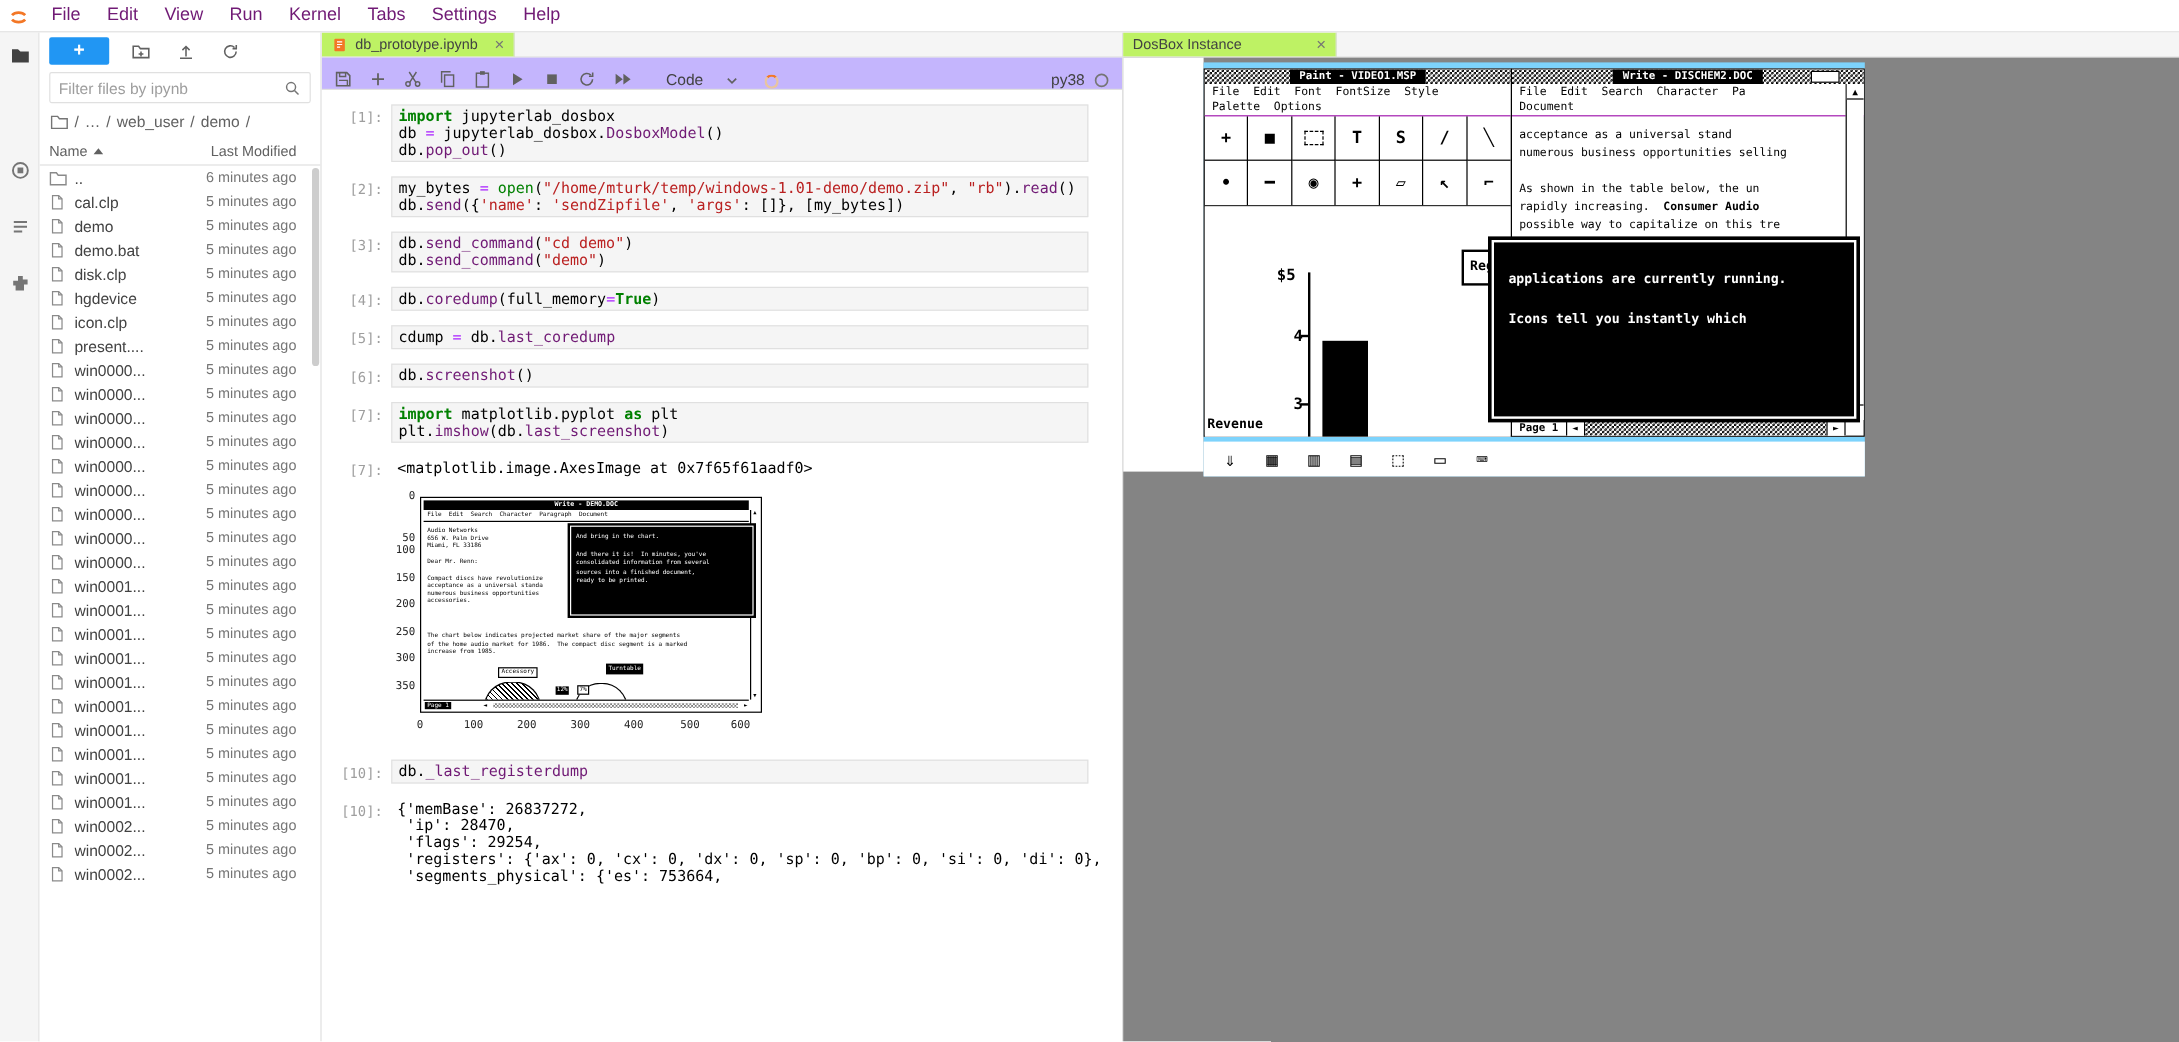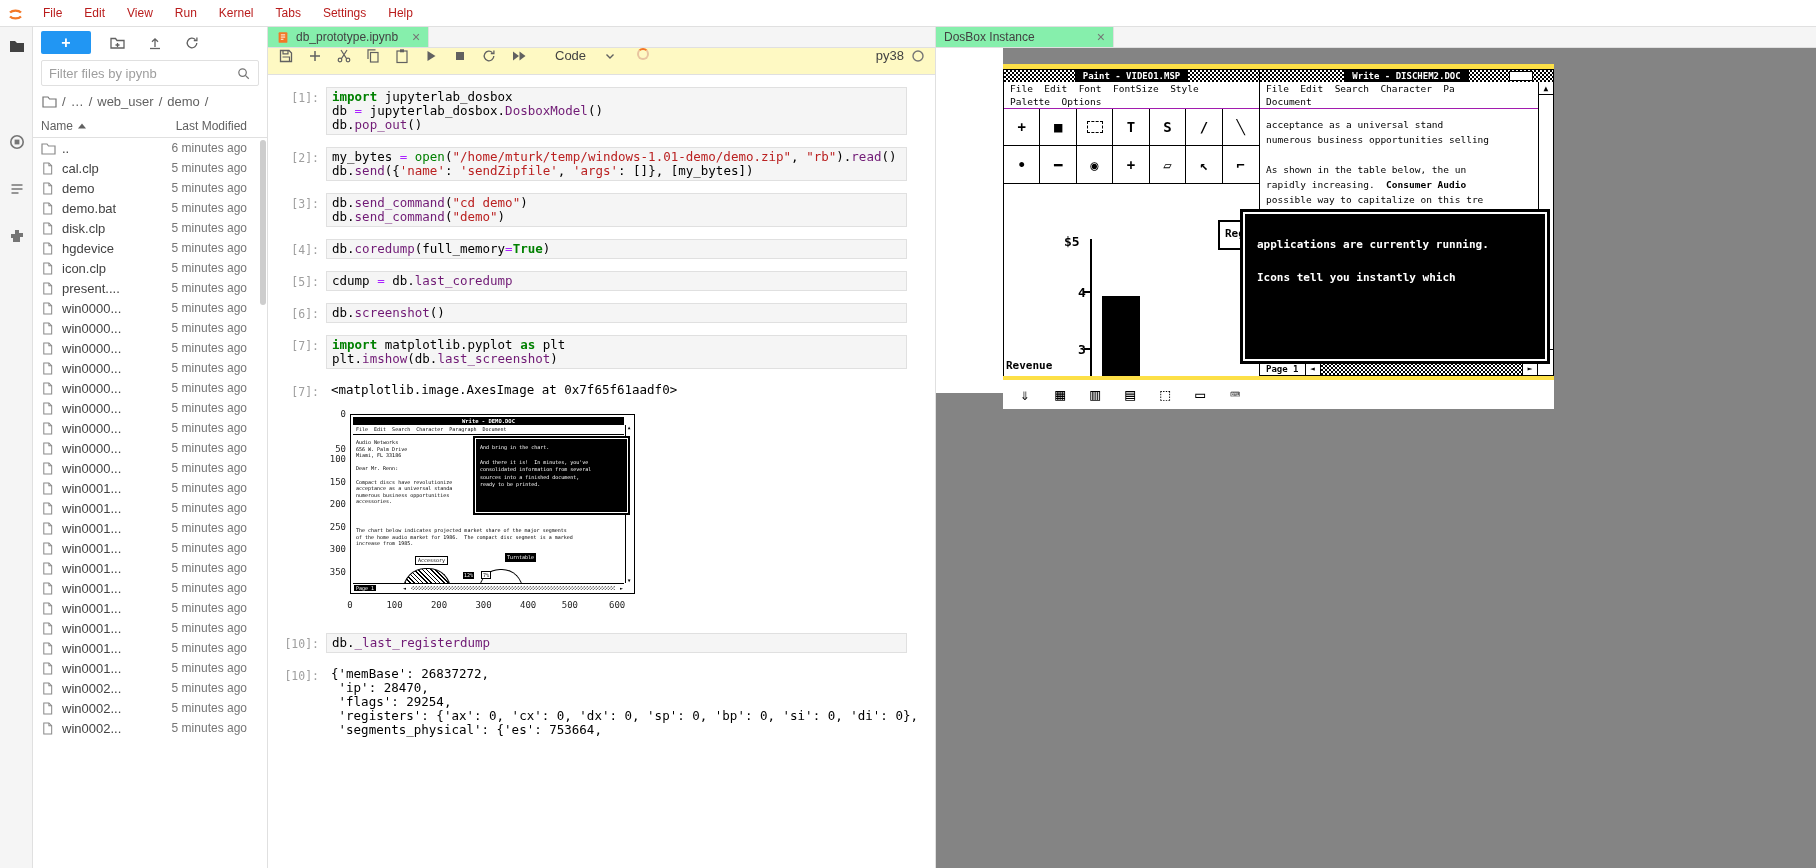--- a/index.html
+++ b/index.html
@@ -1,21 +1,21 @@
 <!DOCTYPE html>
 <html><head>
 <meta charset="utf-8">
 <style>
 *{box-sizing:border-box;margin:0;padding:0}
 html,body{width:1816px;height:868px;overflow:hidden;background:#fff;font-family:"Liberation Sans",sans-serif;position:relative}
 svg{display:block}
 
 #menubar{position:absolute;left:0;top:0;width:100%;height:27px;background:#fff;border-bottom:1px solid #e0e0e0;display:flex;align-items:center;z-index:20}
 #menubar .logo{margin:2px 8px 0 7px}
-.mitem{padding:0 11px;font-size:12px;color:#b91c1c;line-height:26px;cursor:pointer}
+.mitem{padding:0 11px;font-size:15px;color:#701a75;line-height:26px;cursor:pointer}
 
 #activitybar{position:absolute;left:0;top:27px;bottom:0;width:33px;background:#f5f5f5;border-right:1px solid #e0e0e0;z-index:10}
 .act-icon{position:absolute;left:7px;width:20px;height:20px;display:flex;align-items:center;justify-content:center}
 
 #filebrowser{position:absolute;left:33px;top:27px;bottom:0;width:235px;background:#fff;border-right:1px solid #e0e0e0;z-index:10;overflow:hidden}
 .fb-toolbar{height:28px;display:flex;align-items:center;padding:3px 8px 0}
 .btn-new{width:50px;height:23px;background:#2196f3;border-radius:2px;color:#fff;font-size:16px;font-weight:bold;display:flex;align-items:center;justify-content:center;cursor:pointer}
 .fb-tb-icons{display:flex;gap:21px;margin-left:18px}
 .fb-tb-icons .ibtn{cursor:pointer}
 .fb-filter{margin:5px 8px 3px;height:26px;border:1px solid #e0e0e0;border-radius:2px;display:flex;align-items:center;padding:0 7px;background:#fff}
@@ -26,25 +26,25 @@
 .fb-header .h-name{display:flex;align-items:center;gap:4px;flex:1}
 .fb-header .h-mod{width:96px;text-align:right;padding-right:12px}
 .fb-rows{position:absolute;left:0;right:0;top:111px;bottom:0;overflow:hidden}
 .fb-row{height:20px;display:flex;align-items:center;padding:0 8px;cursor:pointer}
 .fb-row .ic{width:15px;margin-right:6px;flex:none}
 .fb-row .nm{flex:1;font-size:13px;color:#424242;white-space:nowrap;overflow:hidden}
 .fb-row .tm{width:96px;text-align:right;padding-right:12px;font-size:12px;color:#757575;white-space:nowrap}
 .fb-scroll{position:absolute;right:1px;top:113px;width:6px;height:165px;background:#cdcdcd;border-radius:3px}
 
 .tabbar{height:21px;background:#f5f5f5;border-bottom:1px solid #e0e0e0;display:flex}
-.tab{background:#86efac;border-right:1px solid #e0e0e0;display:flex;align-items:center;padding:0 8px;gap:6px;font-size:12px;color:#424242;cursor:pointer}
+.tab{background:#bef264;border-right:1px solid #e0e0e0;display:flex;align-items:center;padding:0 8px;gap:6px;font-size:12px;color:#424242;cursor:pointer}
 .tab .x{color:#757575;font-size:14px;margin-left:8px;cursor:pointer}
 
 #main{position:absolute;left:268px;top:27px;width:667px;bottom:0;background:#fff;display:flex;flex-direction:column;z-index:5}
-.nb-toolbar{height:27px;border-bottom:1px solid #e0e0e0;display:flex;align-items:flex-start;padding:0 10px;gap:13px;background:#fef9c3}
+.nb-toolbar{height:27px;border-bottom:1px solid #e0e0e0;display:flex;align-items:flex-end;padding:0 10px;gap:13px;background:#c4b5fd}
 .nb-toolbar .ibtn{cursor:pointer}
 .sel-ct{display:flex;align-items:center;gap:18px;margin-left:14px;font-size:13px;color:#424242;cursor:pointer}
 .spinner{width:12px;height:12px;border:2px solid #e8c5a0;border-top-color:#f37726;border-radius:50%;margin-left:8px}
 .nb-right{margin-left:auto;display:flex;align-items:center;gap:7px;font-size:13px;color:#424242}
 .nb-cells{flex:1;overflow:hidden;padding-top:12px;position:relative}
 .cell{display:flex;margin:0 28px 12px 0}
 .prompt{width:58px;flex:none;text-align:right;padding:4px 7px 0 0;font-family:"DejaVu Sans Mono",monospace;font-size:11.5px;color:#9e9e9e;white-space:nowrap}
 .cell-input{flex:1;background:#f5f5f5;border:1px solid #e0e0e0;padding:2px 5px;font-family:"DejaVu Sans Mono",monospace;font-size:12.5px;line-height:14px;white-space:pre;overflow:hidden}
 .cl{white-space:pre}
 .out-text{flex:1;padding:2px 5px;font-family:"DejaVu Sans Mono",monospace;font-size:12.5px;line-height:14px;white-space:pre;color:#000}
@@ -78,21 +78,21 @@
 .ms-arrL{position:absolute;left:50px;top:1px;font-size:5px;line-height:6px}
 .ms-track{position:absolute;left:58px;right:9px;top:2px;height:4px;background-image:linear-gradient(45deg,#777 25%,transparent 25%,transparent 75%,#777 75%),linear-gradient(45deg,#777 25%,#fff 25%,#fff 75%,#777 75%);background-size:3px 3px;background-position:0 0,1.5px 1.5px}
 .ms-arrR{position:absolute;right:1px;top:1px;font-size:5px;line-height:6px}
 .ms-vscroll{position:absolute;right:2px;top:10px;bottom:10px;width:7px;border-left:1px solid #000;background:#fff}
 .ms-vscroll .u{position:absolute;top:0;left:0;right:0;font-size:4.5px;text-align:center}
 .ms-vscroll .d{position:absolute;bottom:0;left:0;right:0;font-size:4.5px;text-align:center}
 
 #rightpanel{position:absolute;left:935px;top:27px;right:0;bottom:0;background:#fff;border-left:1px solid #e0e0e0}
 #rp-content{position:absolute;left:0;top:21px;right:0;bottom:0;background:#848484}
 .rp-white{position:absolute;left:0;top:0;width:67px;height:345px;background:#fff}
-#dos{position:absolute;left:67px;top:16px;width:551px;height:345px;background:#fde047;font-family:"DejaVu Sans Mono",monospace;color:#000}
+#dos{position:absolute;left:67px;top:4px;width:551px;height:345px;background:#7dd3fc;font-family:"DejaVu Sans Mono",monospace;color:#000}
 .dwin{position:absolute;top:5px;height:307px;background:#fff;border:1px solid #000}
 #dwin-paint{left:0;width:257px}
 #dwin-write{left:256px;width:295px}
 .dither{background-image:linear-gradient(45deg,#000 25%,transparent 25%,transparent 75%,#000 75%),linear-gradient(45deg,#000 25%,#fff 25%,#fff 75%,#000 75%);background-size:4px 4px;background-position:0 0,2px 2px}
 .dtitle{height:12px;display:flex;align-items:center;justify-content:center;position:relative}
 .dtitle .t{background:#000;color:#fff;font-size:9px;line-height:12px;padding:0 8px;font-weight:bold;white-space:pre}
 .wmax{position:absolute;right:20px;top:1px;width:24px;height:10px;background:#fff;border:1px solid #000}
 .dmenu{font-size:9.5px;line-height:13px;padding-left:6px;background:#fff;white-space:pre}
 .dmenu2{border-bottom:1px solid #a21caf}
 .ptools{display:grid;grid-template-columns:repeat(7,1fr);border-bottom:1px solid #000}
@@ -660,21 +660,21 @@
             <span class="ytick" style="top: 110.5px; right: 310px;">250</span>
             <span class="ytick" style="top: 133px; right: 310px;">300</span>
             <span class="ytick" style="top: 155.5px; right: 310px;">350</span>
           </div>
         <div>
             <span class="xtick" style="left: 11px;">0</span>
             <span class="xtick" style="left: 55.53px;">100</span>
             <span class="xtick" style="left: 100.06px;">200</span>
             <span class="xtick" style="left: 144.59px;">300</span>
             <span class="xtick" style="left: 189.12px;">400</span>
-            <span class="xtick" style="left: 226px; text-align: right;">500</span>
+            <span class="xtick" style="left: 236px;">500</span>
             <span class="xtick" style="left: 278.18px;">600</span>
           </div>
         <div class="fig-img">
           <div class="ms-title">Write - DEMO.DOC</div>
           <div class="ms-menu">File  Edit  Search  Character  Paragraph  Document</div>
           <div class="ms-menusep"></div>
           <div class="ms-body"><div>Audio Networks</div><div>656 W. Palm Drive</div><div>Miami, FL 33186</div><div> </div><div>Dear Mr. Renn:</div><div> </div><div>Compact discs have revolutionize</div><div>acceptance as a universal standa</div><div>numerous business opportunities</div><div>accessories.</div></div>
           <div class="ms-dialog"><div>And bring in the chart.</div><div> </div><div>And there it is!  In minutes, you've</div><div>consolidated information from several</div><div>sources into a finished document,</div><div>ready to be printed.</div></div>
           <div class="ms-para"><div>The chart below indicates projected market share of the major segments</div><div>of the home audio market for 1986.  The compact disc segment is a marked</div><div>increase from 1985.</div></div>
           <div class="ms-chart">

